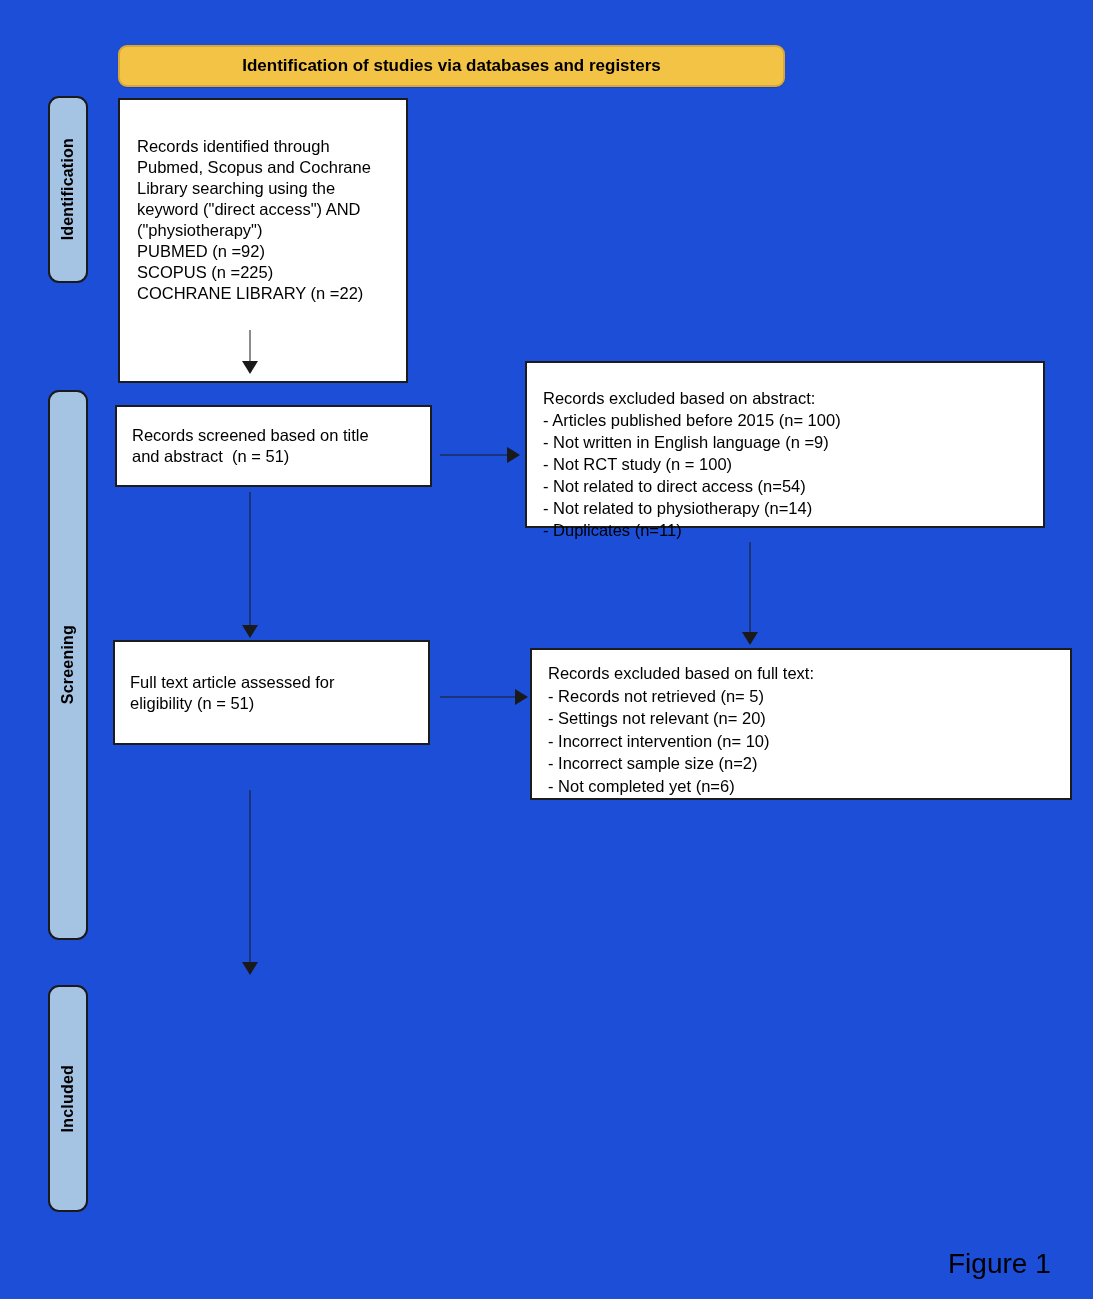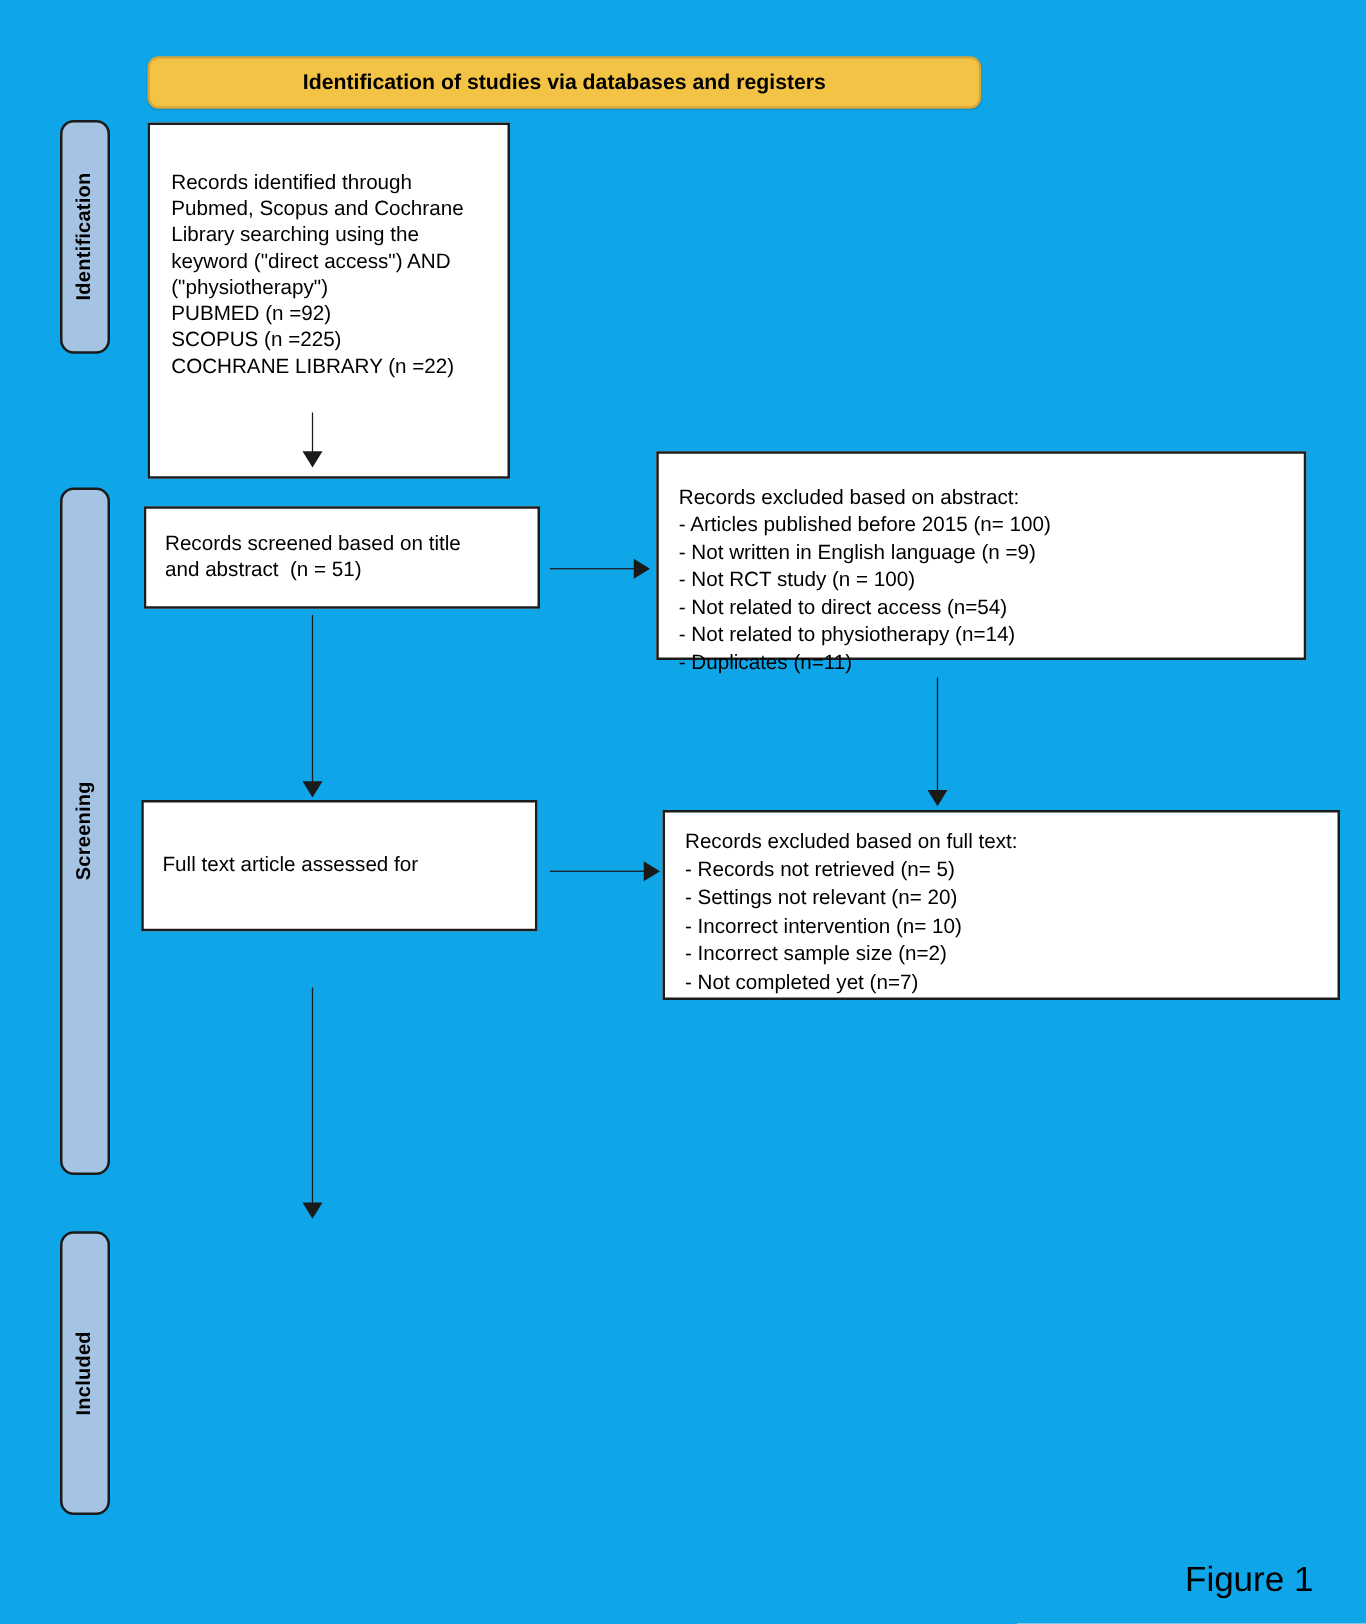--- a/index.html
+++ b/index.html
@@ -3,21 +3,21 @@
 <meta charset="utf-8">
 <style>
   * { margin: 0; padding: 0; box-sizing: border-box; }
   html, body { background: #ffffff; }
   body { font-family: "Liberation Sans", sans-serif; color: #000; }
 
   .canvas {
     position: relative;
     width: 1093px;
     height: 1299px;
-    background: #0ea5e9;
+    background: #1d4ed8;
     overflow: hidden;
   }
 
   
   .banner {
     position: absolute;
     left: 118px; top: 45px;
     width: 667px; height: 42px;
     background: #F2C344;
     border: 2px solid #D9A738;
@@ -146,29 +146,30 @@
     <div class="line">- Articles published before 2015 (n= 100)</div>
     <div class="line">- Not written in English language (n =9)</div>
     <div class="line">- Not RCT study (n = 100)</div>
     <div class="line">- Not related to direct access (n=54)</div>
     <div class="line">- Not related to physiotherapy (n=14)</div>
     <div class="line">- Duplicates (n=11)</div>
   </div>
 
   <div class="pbox box-fulltext">
     <div class="line">Full text article assessed for</div>
+    <div class="line">eligibility (n = 51)</div>
   </div>
 
   <div class="pbox box-excl-fulltext">
     <div class="line">Records excluded based on full text:</div>
     <div class="line">- Records not retrieved (n= 5)</div>
     <div class="line">- Settings not relevant (n= 20)</div>
     <div class="line">- Incorrect intervention (n= 10)</div>
     <div class="line">- Incorrect sample size (n=2)</div>
-    <div class="line">- Not completed yet (n=7)</div>
+    <div class="line">- Not completed yet (n=6)</div>
   </div>
 
 
   <div class="arrow-down arrow-a1">
     <div class="shaft"></div>
     <div class="head"></div>
   </div>
   <div class="arrow-right arrow-a2">
     <div class="shaft"></div>
     <div class="head"></div>

